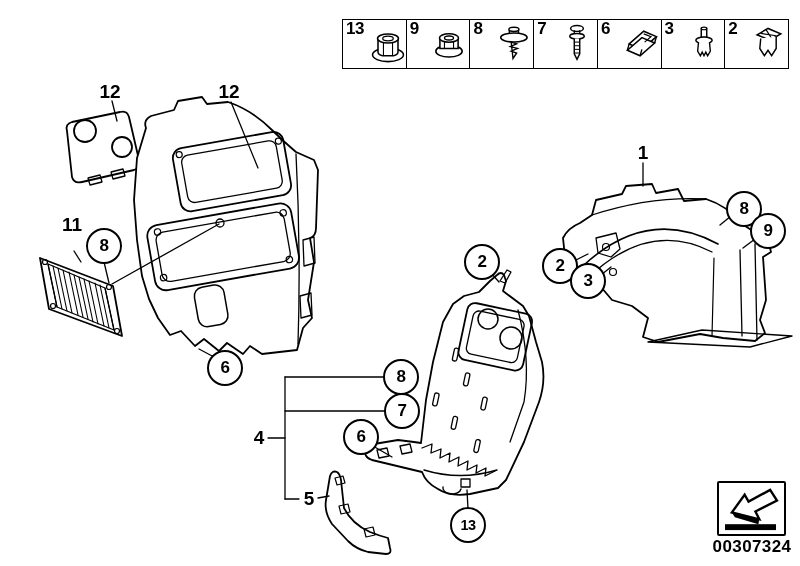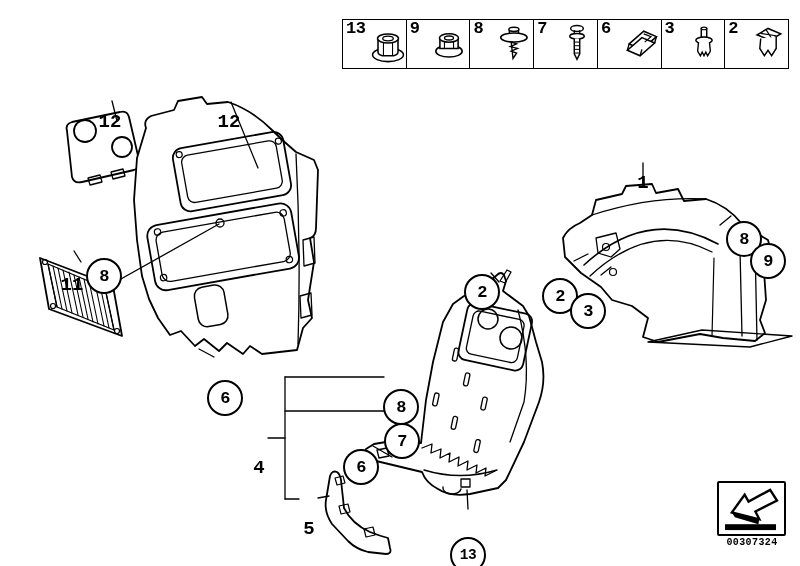--- a/index.html
+++ b/index.html
@@ -1,47 +1,47 @@
 <!DOCTYPE html>
 <html><head>
 <meta charset="utf-8">
 <style>
   html,body{margin:0;padding:0;background:#fff;}
   .stage{
     position:relative;width:800px;height:566px;background:#ffffff;
-    font-family:Liberation Mono, monospace;overflow:hidden;color:#000;
+    font-family:Liberation Sans, sans-serif;overflow:hidden;color:#000;
   }
   .stage svg{display:block;}
   #drawing{position:absolute;left:0;top:0;}
 
   
   .legend{
     position:absolute;left:342px;top:19px;width:447px;height:50px;
     display:flex;border:1.6px solid #000;background:#fff;box-sizing:border-box;
   }
   .cell{position:relative;flex:1 1 0;border-left:1.4px solid #000;}
   .cell:first-child{border-left:none;}
   .num{position:absolute;left:3px;top:-1px;font-size:17px;font-weight:bold;letter-spacing:-0.5px;}
   .ic{position:absolute;right:0px;top:1px;width:40px;height:44px;}
   .cell.wide .ic{right:-2px;}
 
   
   .co{position:absolute;transform:translate(-50%,-50%);display:flex;
-      align-items:center;justify-content:center;font-weight:bold;margin-top:30px;}
+      align-items:center;justify-content:center;font-weight:bold;}
   .co.c{width:32px;height:32px;border:2.4px solid #000;border-radius:50%;
         background:#fff;font-size:17px;letter-spacing:-0.5px;}
   .co.c.s{font-size:14.5px;}
   .co.p{font-size:19px;background:transparent;}
 
   
   .stamp-box{position:absolute;left:717px;top:481px;width:69px;height:55px;
              border:2px solid #000;border-radius:2px;background:#fff;box-sizing:border-box;}
   .stamp-box svg{width:100%;height:100%;}
   .stamp-code{position:absolute;left:704px;top:537px;width:96px;text-align:center;
-              font-size:10px;font-weight:bold;letter-spacing:0.4px;}
+              font-size:17px;font-weight:bold;letter-spacing:0.4px;}
 </style>
 </head>
 <body>
 
 <div class="stage">
 
   <svg width="0" height="0" style="position:absolute">
     <defs>
       <g fill="#fff" stroke="#000" stroke-width="1.7" stroke-linejoin="round" stroke-linecap="round">
         <symbol id="sym-flange-nut-large" viewBox="0 0 44 48" overflow="visible">
@@ -268,21 +268,21 @@
     <div class="cell">
       <span class="num">2</span>
       <svg class="ic" viewBox="0 0 44 48">
           <use href="#sym-expanding-nut" xlink:href="#sym-expanding-nut"></use>
         </svg>
     </div>
   </div>
 
   <div class="co p" style="left:110px;top:92px">12</div>
   <div class="co p" style="left:229px;top:92px">12</div>
-  <div class="co p" style="left:72px;top:255px">11</div>
+  <div class="co p" style="left:72px;top:225px">11</div>
   <div class="co c" style="left:104px;top:246px">8</div>
   <div class="co c" style="left:225px;top:368px">6</div>
   <div class="co c" style="left:482px;top:262px">2</div>
   <div class="co c" style="left:401px;top:377px">8</div>
   <div class="co c" style="left:402px;top:411px">7</div>
   <div class="co p" style="left:259px;top:438px">4</div>
   <div class="co c" style="left:361px;top:437px">6</div>
   <div class="co p" style="left:309px;top:499px">5</div>
   <div class="co c s" style="left:468px;top:525px">13</div>
   <div class="co p" style="left:643px;top:153px">1</div>

